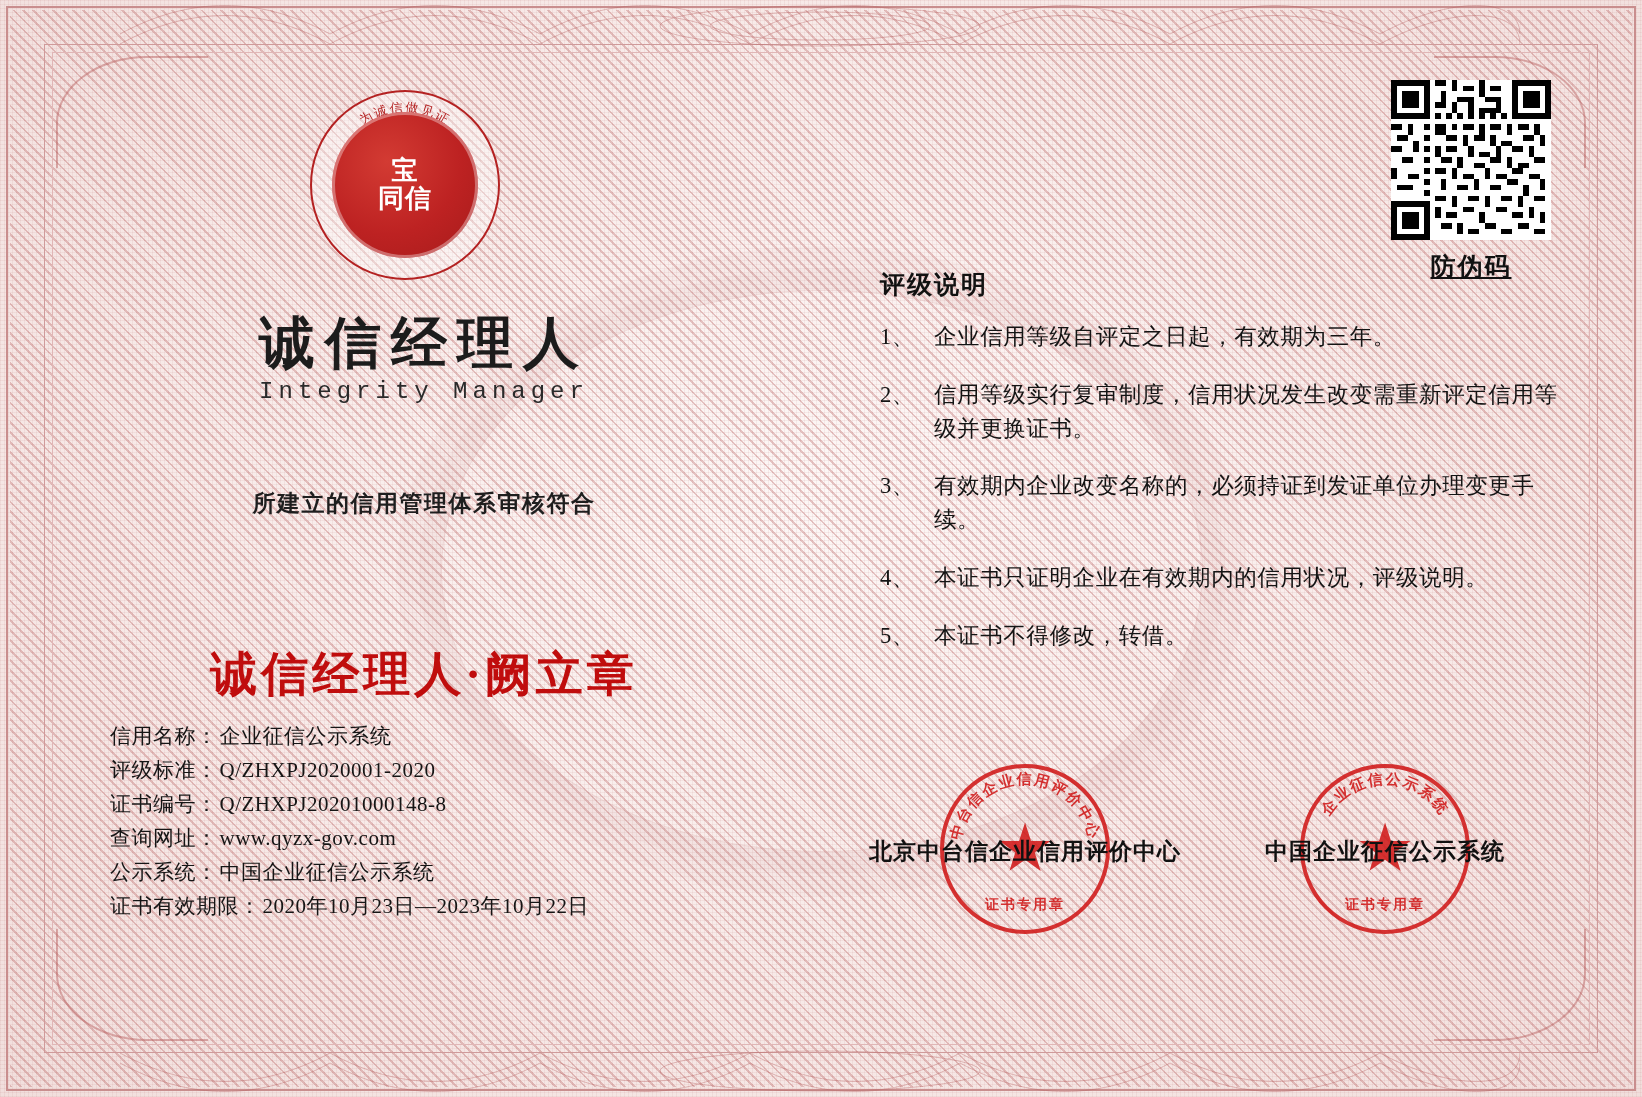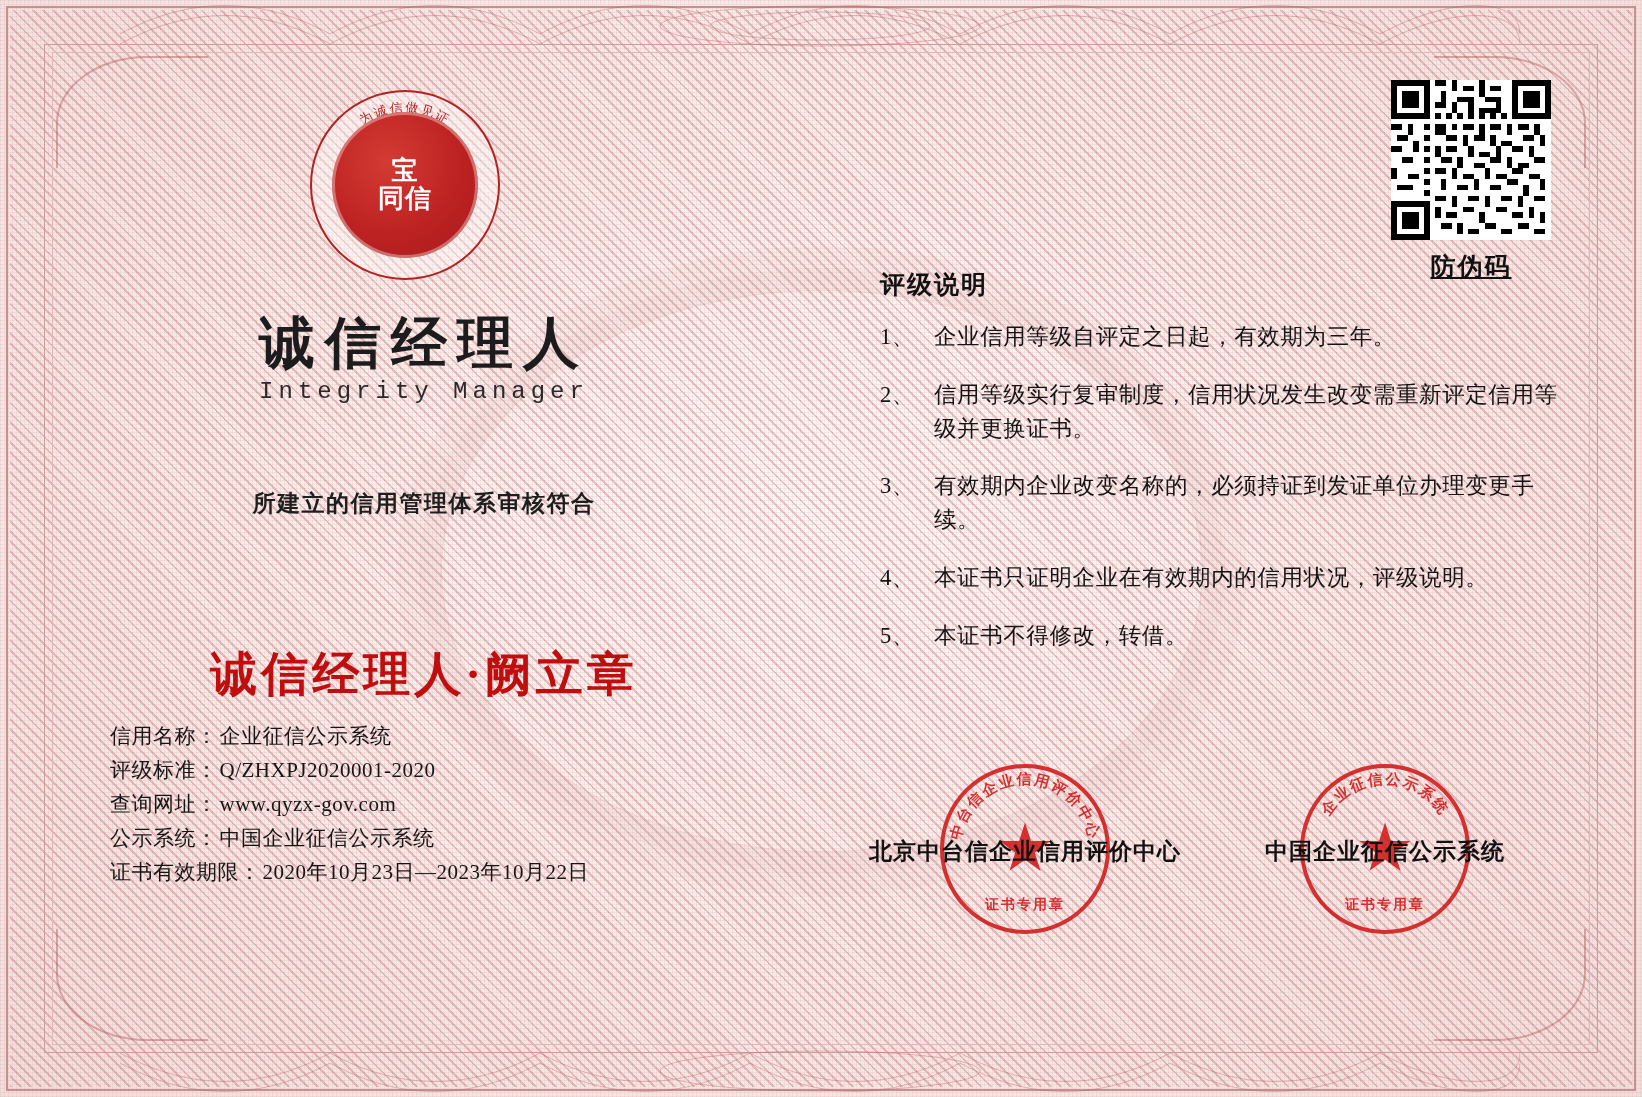--- a/index.html
+++ b/index.html
@@ -464,20 +464,24 @@
     <div class="grade">诚信经理人·阙立章</div>
 
     <div class="details">
       <div class="detail-row">
         <span class="detail-label">信用名称：</span>
         <span class="detail-value">企业征信公示系统</span>
       </div>
       <div class="detail-row">
         <span class="detail-label">评级标准：</span>
         <span class="detail-value">Q/ZHXPJ2020001-2020</span>
+      </div>
+      <div class="detail-row">
+        <span class="detail-label">证书编号：</span>
+        <span class="detail-value">Q/ZHXPJ20201000148-8</span>
       </div>
       <div class="detail-row">
         <span class="detail-label">查询网址：</span>
         <span class="detail-value">www.qyzx-gov.com</span>
       </div>
       <div class="detail-row">
         <span class="detail-label">公示系统：</span>
         <span class="detail-value">中国企业征信公示系统</span>
       </div>
       <div class="detail-row">

